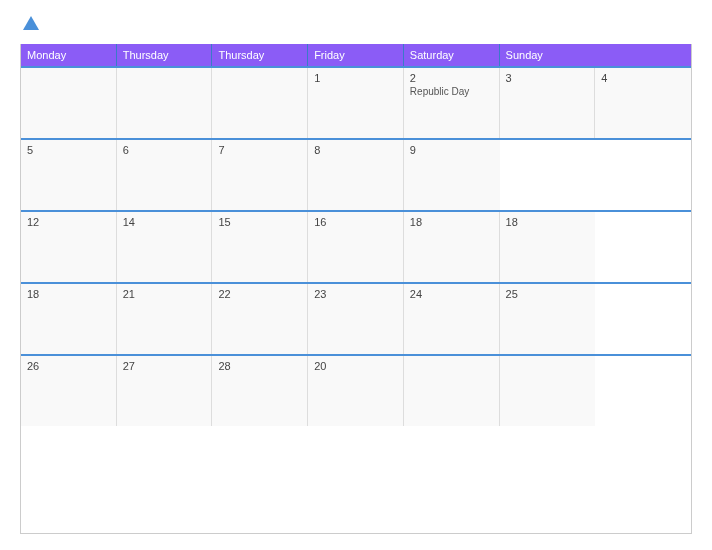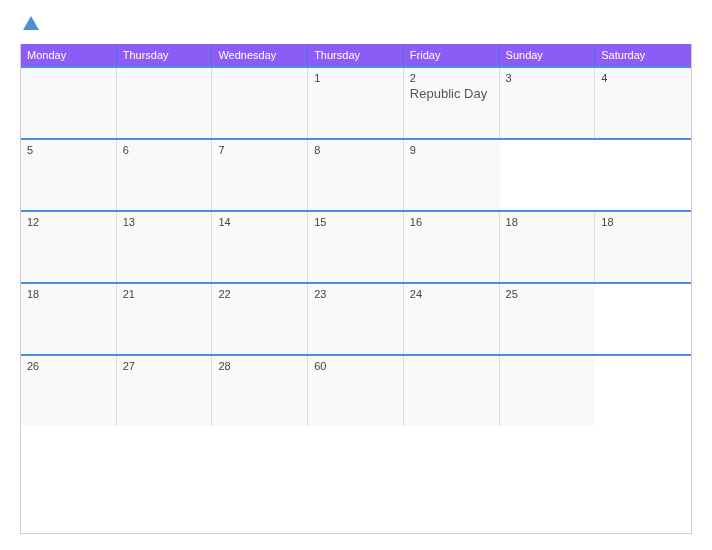--- a/index.html
+++ b/index.html
@@ -111,21 +111,21 @@
     }
     .day-cell.empty {
       background: #f9f9f9;
     }
     .day-number {
       font-size: 11px;
       color: #444;
       display: block;
     }
     .holiday-text {
-      font-size: 13px;
+      font-size: 10px;
       color: #555;
       margin-top: 2px;
       display: block;
     }
   </style>
 </head>
 <body>
 
 <div class="page">
   <div class="header">
@@ -137,25 +137,24 @@
       <div class="logo-triangle"></div>
     </div>
     <div class="title"></div>
     <div class="country"></div>
   </div>
 
   <div class="calendar">
     <div class="days-header">
     <div class="day-header">Monday</div>
         <div class="day-header">Thursday</div>
-        <div class="day-header">Wednesday</div>
         <div class="day-header">Thursday</div>
         <div class="day-header">Friday</div>
+        <div class="day-header">Saturday</div>
         <div class="day-header">Sunday</div>
-        <div class="day-header">Saturday</div>
       </div>
     <div class="weeks">
     <div class="week-row">
           <div class="day-cell empty"></div>
           <div class="day-cell empty"></div>
           <div class="day-cell empty"></div>
           <div class="day-cell">
             <span class="day-number">1</span>
           </div>
           <div class="day-cell">
@@ -184,23 +183,20 @@
           </div>
           <div class="day-cell">
             <span class="day-number">9</span>
           </div>
         </div>
         <div class="week-row">
           <div class="day-cell">
             <span class="day-number">12</span>
           </div>
           <div class="day-cell">
-            <span class="day-number">13</span>
-          </div>
-          <div class="day-cell">
             <span class="day-number">14</span>
           </div>
           <div class="day-cell">
             <span class="day-number">15</span>
           </div>
           <div class="day-cell">
             <span class="day-number">16</span>
           </div>
           <div class="day-cell">
             <span class="day-number">18</span>
@@ -233,20 +229,20 @@
           <div class="day-cell">
             <span class="day-number">26</span>
           </div>
           <div class="day-cell">
             <span class="day-number">27</span>
           </div>
           <div class="day-cell">
             <span class="day-number">28</span>
           </div>
           <div class="day-cell">
-            <span class="day-number">60</span>
+            <span class="day-number">20</span>
           </div>
           <div class="day-cell empty"></div>
           <div class="day-cell empty"></div>
         </div>
       </div>
   </div>
 </div>
 
 </body></html>

